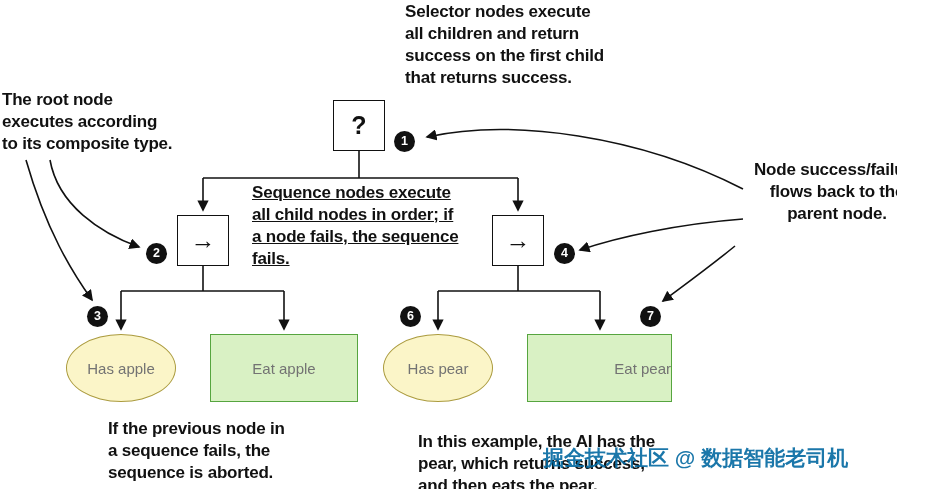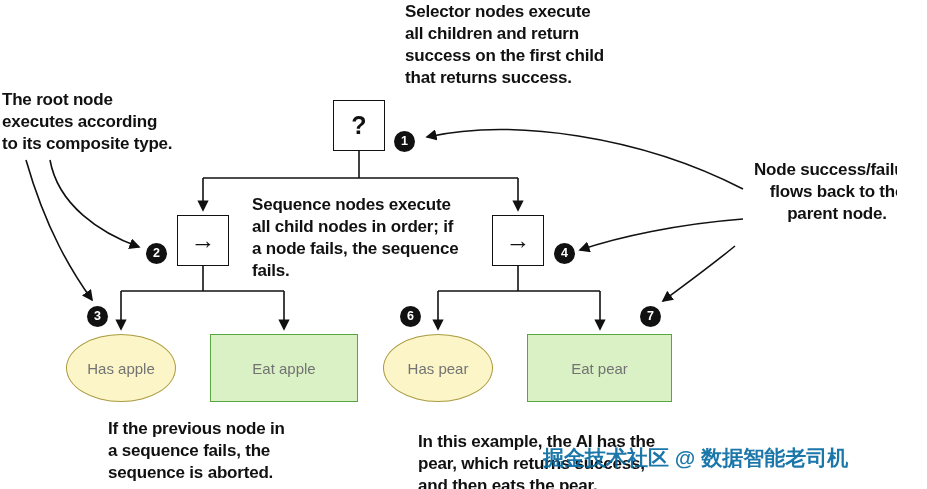--- a/index.html
+++ b/index.html
@@ -16,21 +16,21 @@
           font-size:15px; color:#737373; }
   .ellipse { width:110px; height:68px; border-radius:50%; border:1.5px solid; }
   .arect   { height:68px; border:1.5px solid; }
   .badge { position:absolute; z-index:4; width:21px; height:21px; border-radius:50%;
            display:flex; align-items:center; justify-content:center;
            font-size:12.5px; font-weight:bold; line-height:1; }
   #wm { position:absolute; z-index:5; left:543px; top:444px; font-size:21px; font-weight:bold; opacity:0.9; }
 
   #note-selector { left:405px; top:1px;   width:245px; }
   #note-root     { left:2px;   top:89px;  width:190px; }
-  #note-sequence { left:252px; top:194px; width:245px; }
+  #note-sequence { left:252px; top:182px; width:245px;text-decoration:underline; }
   #note-feedback { left:747px; top:159px; width:180px;text-align:center; }
   #note-abort    { left:108px; top:418px; width:225px; }
   #note-example  { left:418px; top:431px; width:295px; }
 
   #root-box  { left:333px; top:100px; }
   #seq-left  { left:177px; top:215px; }
   #seq-right { left:492px; top:215px; }
 
   #has-apple { left:66px;  top:334px; }
   #eat-apple { left:210px; top:334px; width:148px;align-items:center; }
@@ -111,21 +111,21 @@
 
   <div class="leaf ellipse" id="has-apple" style="background-color: rgb(251, 245, 200); border-color: rgb(171, 155, 63);">
     <span>Has apple</span>
   </div>
   <div class="leaf arect" id="eat-apple" style="background-color: rgb(217, 241, 196); border-color: rgb(86, 165, 63);">
     <span>Eat apple</span>
   </div>
   <div class="leaf ellipse" id="has-pear" style="background-color: rgb(251, 245, 200); border-color: rgb(171, 155, 63);">
     <span>Has pear</span>
   </div>
-  <div class="leaf arect" id="eat-pear" style="background-color: rgb(217, 241, 196); border-color: rgb(86, 165, 63);">
+  <div class="leaf arect" id="eat-pear" style="background-color: rgb(217, 241, 196); border-color: rgb(86, 165, 63); justify-content: flex-end;">
     <span>Eat pear</span>
   </div>
 
   <div class="badge" id="badge-1" style="background-color: rgb(17, 17, 17); color: rgb(255, 255, 255);">1</div>
   <div class="badge" id="badge-2" style="background-color: rgb(17, 17, 17); color: rgb(255, 255, 255);">2</div>
   <div class="badge" id="badge-3" style="background-color: rgb(17, 17, 17); color: rgb(255, 255, 255);">3</div>
   <div class="badge" id="badge-4" style="background-color: rgb(17, 17, 17); color: rgb(255, 255, 255);">4</div>
   <div class="badge" id="badge-6" style="background-color: rgb(17, 17, 17); color: rgb(255, 255, 255);">6</div>
   <div class="badge" id="badge-7" style="background-color: rgb(17, 17, 17); color: rgb(255, 255, 255);">7</div>
 

